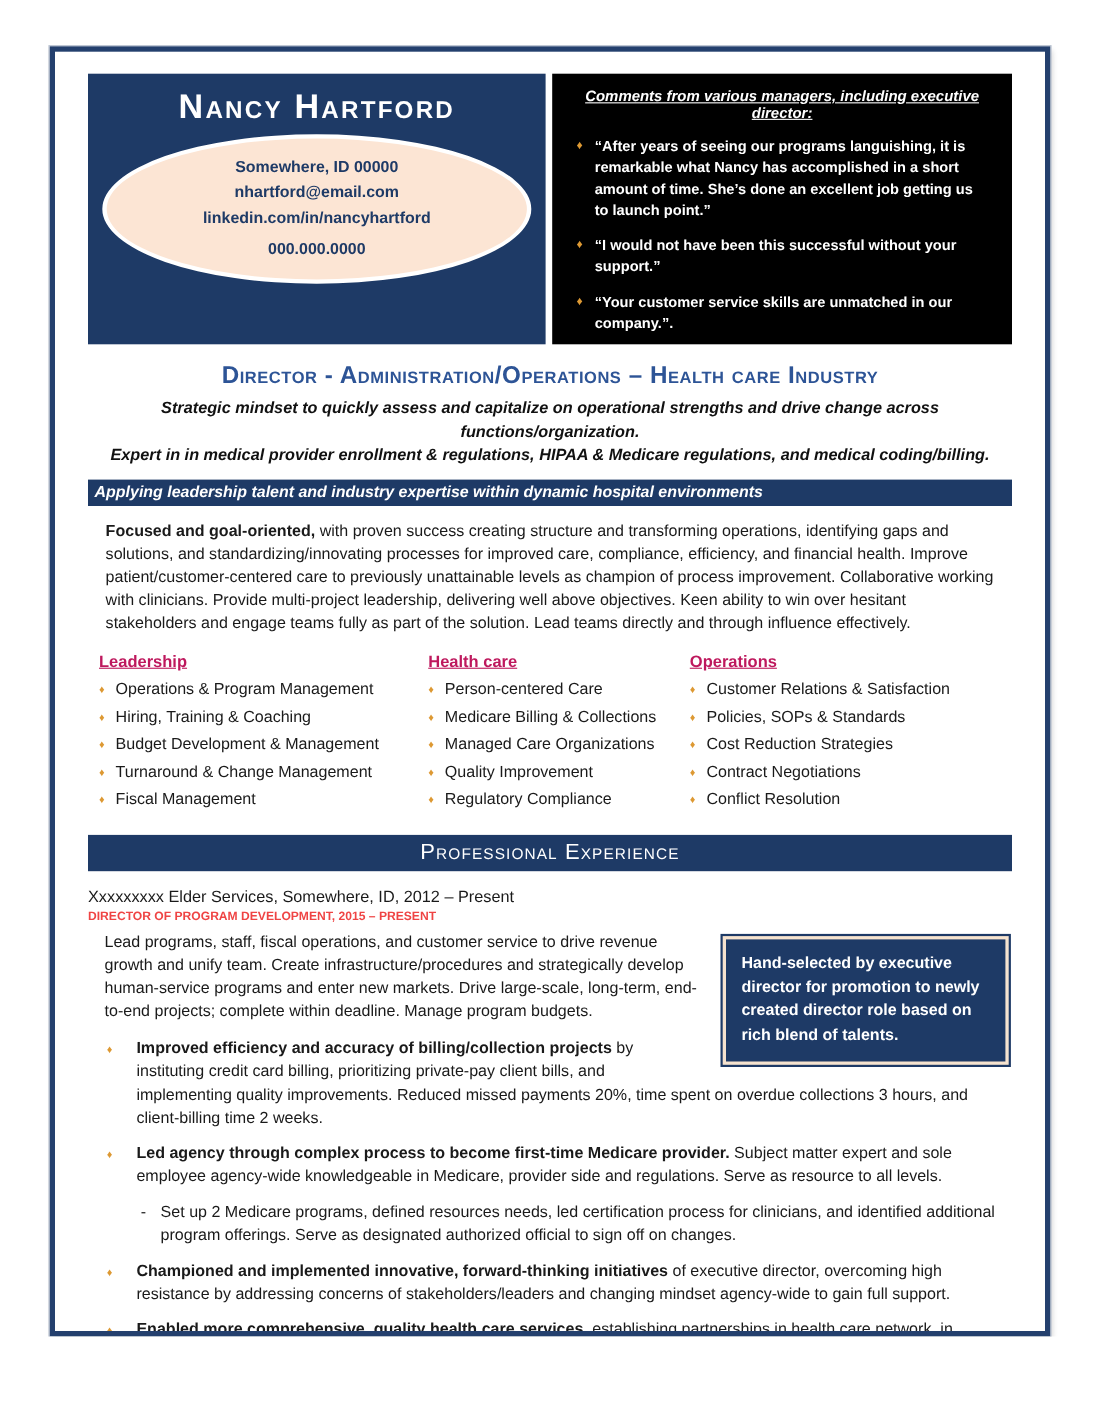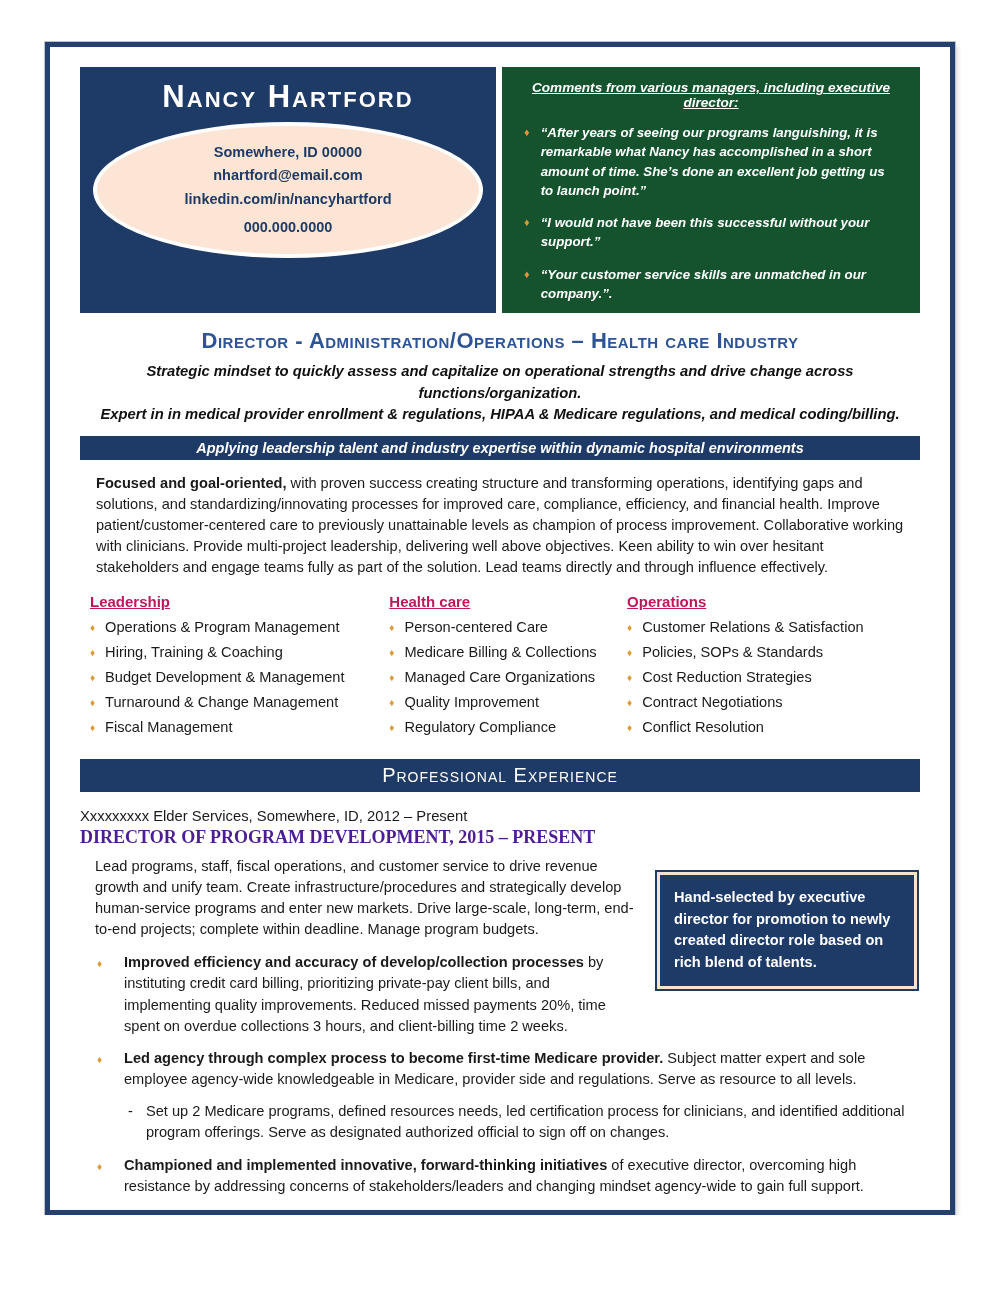--- a/index.html
+++ b/index.html
@@ -45,43 +45,43 @@
     height: 136px;
     margin: 7px auto 0;
     display: flex;
     flex-direction: column;
     justify-content: center;
     gap: 2px;
   }
   .contact-line { color: #1e3a66; font-weight: bold; font-size: 14.5px; line-height: 1.45; }
   .contact-line.phone { margin-top: 5px; }
 
-  .comments-panel { background: #14532d; flex: 1; padding: 13px 16px 10px; }
+  .comments-panel { background: #000000; flex: 1; padding: 13px 16px 10px; }
   .comments-title {
     color: #fff; font-style: italic; font-weight: bold; font-size: 13.6px;
     text-align: center; text-decoration: underline; margin-bottom: 6px;
   }
   .quote { display: flex; gap: 11px; margin: 13px 6px 0; }
   .dmd { color: #dd9933; }
   .quote .dmd { font-size: 11px; margin-top: 3px; flex: 0 0 auto; }
-  .quote-text { color: #fff; font-style: italic; font-weight: bold; font-size: 13.3px; line-height: 1.45; }
+  .quote-text { color: #fff; font-weight: bold; font-size: 13.3px; line-height: 1.45; }
 
   
   .title {
     text-align: center; color: #2d5496; font-variant: small-caps;
     font-size: 22px; font-weight: bold; letter-spacing: 0.5px;
     margin: 15px 0 7px;
   }
   .summary {
     text-align: center; font-weight: bold; font-style: italic;
     font-size: 14.8px; line-height: 1.45; margin: 0 0 11px;
     color: #111;
   }
   .banner {
-    background: #1e3a66; color: #fff; text-align: center;
+    background: #1e3a66; color: #fff; 
     font-style: italic; font-weight: bold; font-size: 14.5px;
     padding: 4px 6px;
   }
 
   .profile { font-size: 14.6px; line-height: 1.43; margin: 13px 16px 0; }
 
   
   .skills { display: flex; margin: 15px 0 0; padding: 0 10px; }
   .skill-col.c1 { flex: 0 0 36.5%; }
   .skill-col.c2 { flex: 0 0 29%; }
@@ -90,29 +90,29 @@
   .skill-item { display: flex; gap: 10px; font-size: 14.6px; margin-bottom: 6px; line-height: 1.3; }
   .skill-item .dmd { font-size: 10px; margin-top: 3px; flex: 0 0 auto; }
 
   
   .section-banner {
     background: #1e3a66; color: #fff; text-align: center;
     font-variant: small-caps; font-weight: normal; font-size: 20px;
     letter-spacing: 1px; padding: 5px 6px; margin-top: 16px;
   }
   .company { font-size: 14.8px; margin: 16px 0 3px; }
-  .role-heading { color: #4c1d95; font-weight: bold; font-size: 18px; margin: 0 0 8px; font-family: Liberation Serif, serif; }
+  .role-heading { color: #ef4444; font-weight: bold; font-size: 11px; margin: 0 0 8px; }
 
   .role-block::after { content: ""; display: block; clear: both; }
   .callout {
     float: right; width: 260px;
     background: #1e3a66;
     border: 3px solid #f6e3cf;
     box-shadow: 0 0 0 2px #1e3a66;
-    margin: 16px 3px 12px 20px;
+    margin: 4px 3px 12px 20px;
     padding: 12px 14px;
   }
   .callout-text { color: #fff; font-weight: bold; font-size: 14.6px; line-height: 1.5; }
 
   .role-intro { font-size: 14.6px; line-height: 1.45; margin: 0 0 12px; padding-left: 15px; }
 
   .bullet {
     font-size: 14.6px; line-height: 1.45;
     padding-left: 44px; text-indent: -27px;
     margin: 0 0 11px;
@@ -242,21 +242,21 @@
 
   <p class="company">Xxxxxxxxx Elder Services, Somewhere, ID, 2012 – Present</p>
   <div class="role-heading">DIRECTOR OF PROGRAM DEVELOPMENT, 2015 – PRESENT</div>
 
   <div class="role-block">
     <div class="callout">
       <span class="callout-text">Hand-selected by executive director for promotion to newly created director role based on rich blend of talents.</span>
     </div>
     <p class="role-intro">Lead programs, staff, fiscal operations, and customer service to drive revenue growth and unify team. Create infrastructure/procedures and strategically develop human-service programs and enter new markets. Drive large-scale, long-term, end-to-end projects; complete within deadline. Manage program budgets.</p>
 
-    <p class="bullet"><span class="dmd">♦</span><strong>Improved efficiency and accuracy of develop/collection processes</strong><span> by instituting credit card billing, prioritizing private-pay client bills, and implementing quality improvements. Reduced missed payments 20%, time spent on overdue collections 3 hours, and client-billing time 2 weeks.</span></p>
+    <p class="bullet"><span class="dmd">♦</span><strong>Improved efficiency and accuracy of billing/collection projects</strong><span> by instituting credit card billing, prioritizing private-pay client bills, and implementing quality improvements. Reduced missed payments 20%, time spent on overdue collections 3 hours, and client-billing time 2 weeks.</span></p>
 
     <p class="bullet"><span class="dmd">♦</span><strong>Led agency through complex process to become first-time Medicare provider.</strong><span> Subject matter expert and sole employee agency-wide knowledgeable in Medicare, provider side and regulations. Serve as resource to all levels.</span></p>
 
     <p class="subbullet"><span class="dash">-</span><span>Set up 2 Medicare programs, defined resources needs, led certification process for clinicians, and identified additional program offerings. Serve as designated authorized official to sign off on changes.</span></p>
 
     <p class="bullet"><span class="dmd">♦</span><strong>Championed and implemented innovative, forward-thinking initiatives</strong><span> of executive director, overcoming high resistance by addressing concerns of stakeholders/leaders and changing mindset agency-wide to gain full support.</span></p>
 
     <p class="bullet"><span class="dmd">♦</span><strong>Enabled more comprehensive, quality health care services,</strong><span> establishing partnerships in health care network, in addition to soliciting feedback from staff and presenting to departments/ leaders to drive improvements and change.</span></p>
 
   </div>

